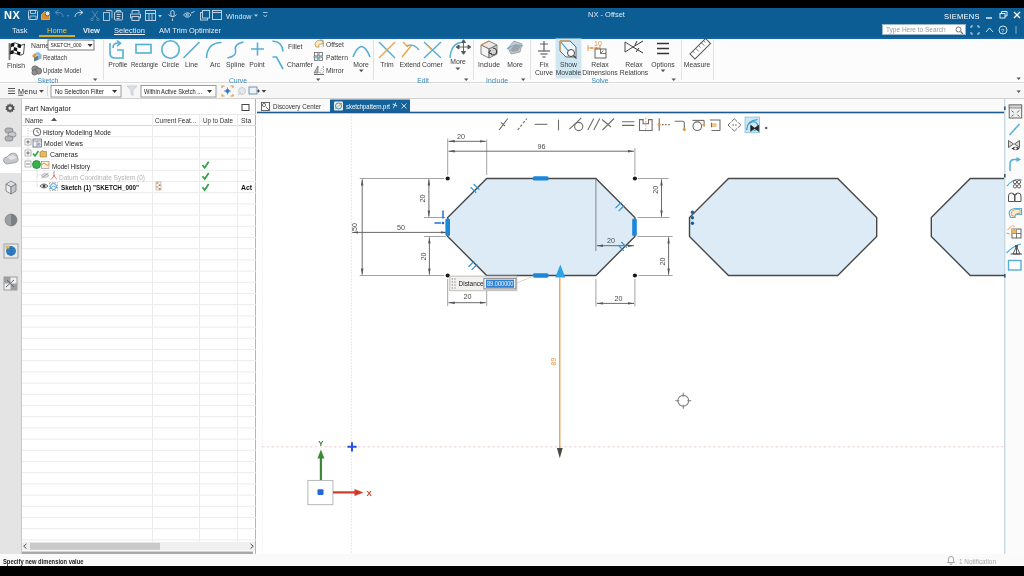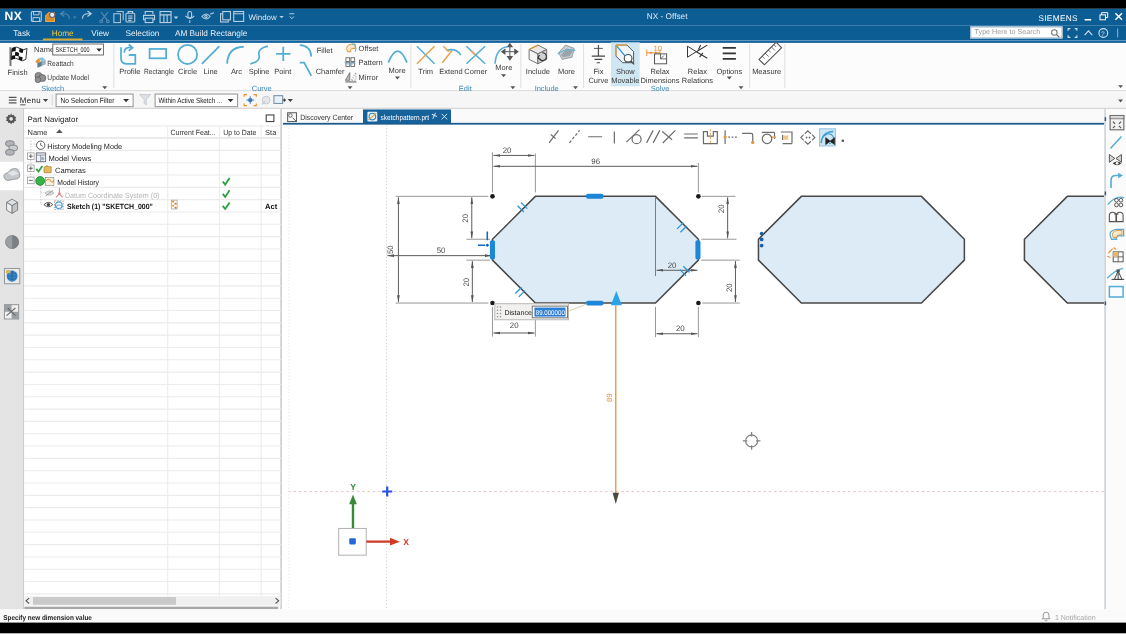--- a/index.html
+++ b/index.html
@@ -99,23 +99,23 @@
       <g stroke="#fff" stroke-width="1.3">
           <path d="M30 3 l6 6 M36 3 l-6 6"></path>
         </g>
     </svg>
   </div>
 
   <div class="abs" id="tabrow">
     <span class="tab" style="left:12px;">Task</span>
     <span class="tab" style="left:47px;color:#f3c93d;">Home</span>
     <div style="position:absolute;left:39px;top:12px;width:36px;height:2px;background:#d8a92c;"></div>
-    <span class="tab" style="left:83px;">View</span>
-    <span class="tab" style="left:114px;">Selection</span>
-    <span class="tab" style="left:159px;">AM Build Rectangle</span>
+    <span class="tab" style="left:83px;font-weight:bold;">View</span>
+    <span class="tab" style="left:114px;text-decoration:underline;">Selection</span>
+    <span class="tab" style="left:159px;">AM Trim Optimizer</span>
     <div style="position:absolute;left:882px;top:1px;width:84px;height:11px;background:#fff;border:1px solid #9ab8cc;">
       <span style="position:absolute;left:3px;top:1px;font-size:6.5px;color:#999;">Type Here to Search</span>
       <svg style="position:absolute;right:1px;top:0.5px;" width="9" height="9" viewBox="0 0 9 9">
           <circle cx="3.5" cy="3.5" r="2.5" fill="none" stroke="#777" stroke-width="1"></circle>
           <path d="M5.5 5.5 L8 8" stroke="#777" stroke-width="1.2"></path>
         </svg>
     </div>
     <svg class="t" style="left:969px;top:1px;" width="55" height="12" viewBox="0 0 55 12">
       <g stroke="#cfe0ec" fill="none" stroke-width="1">
         <path d="M2 4 v-2 h2 M8 2 h2 v2 M10 8 v2 h-2 M4 10 H2 V8"></path>

